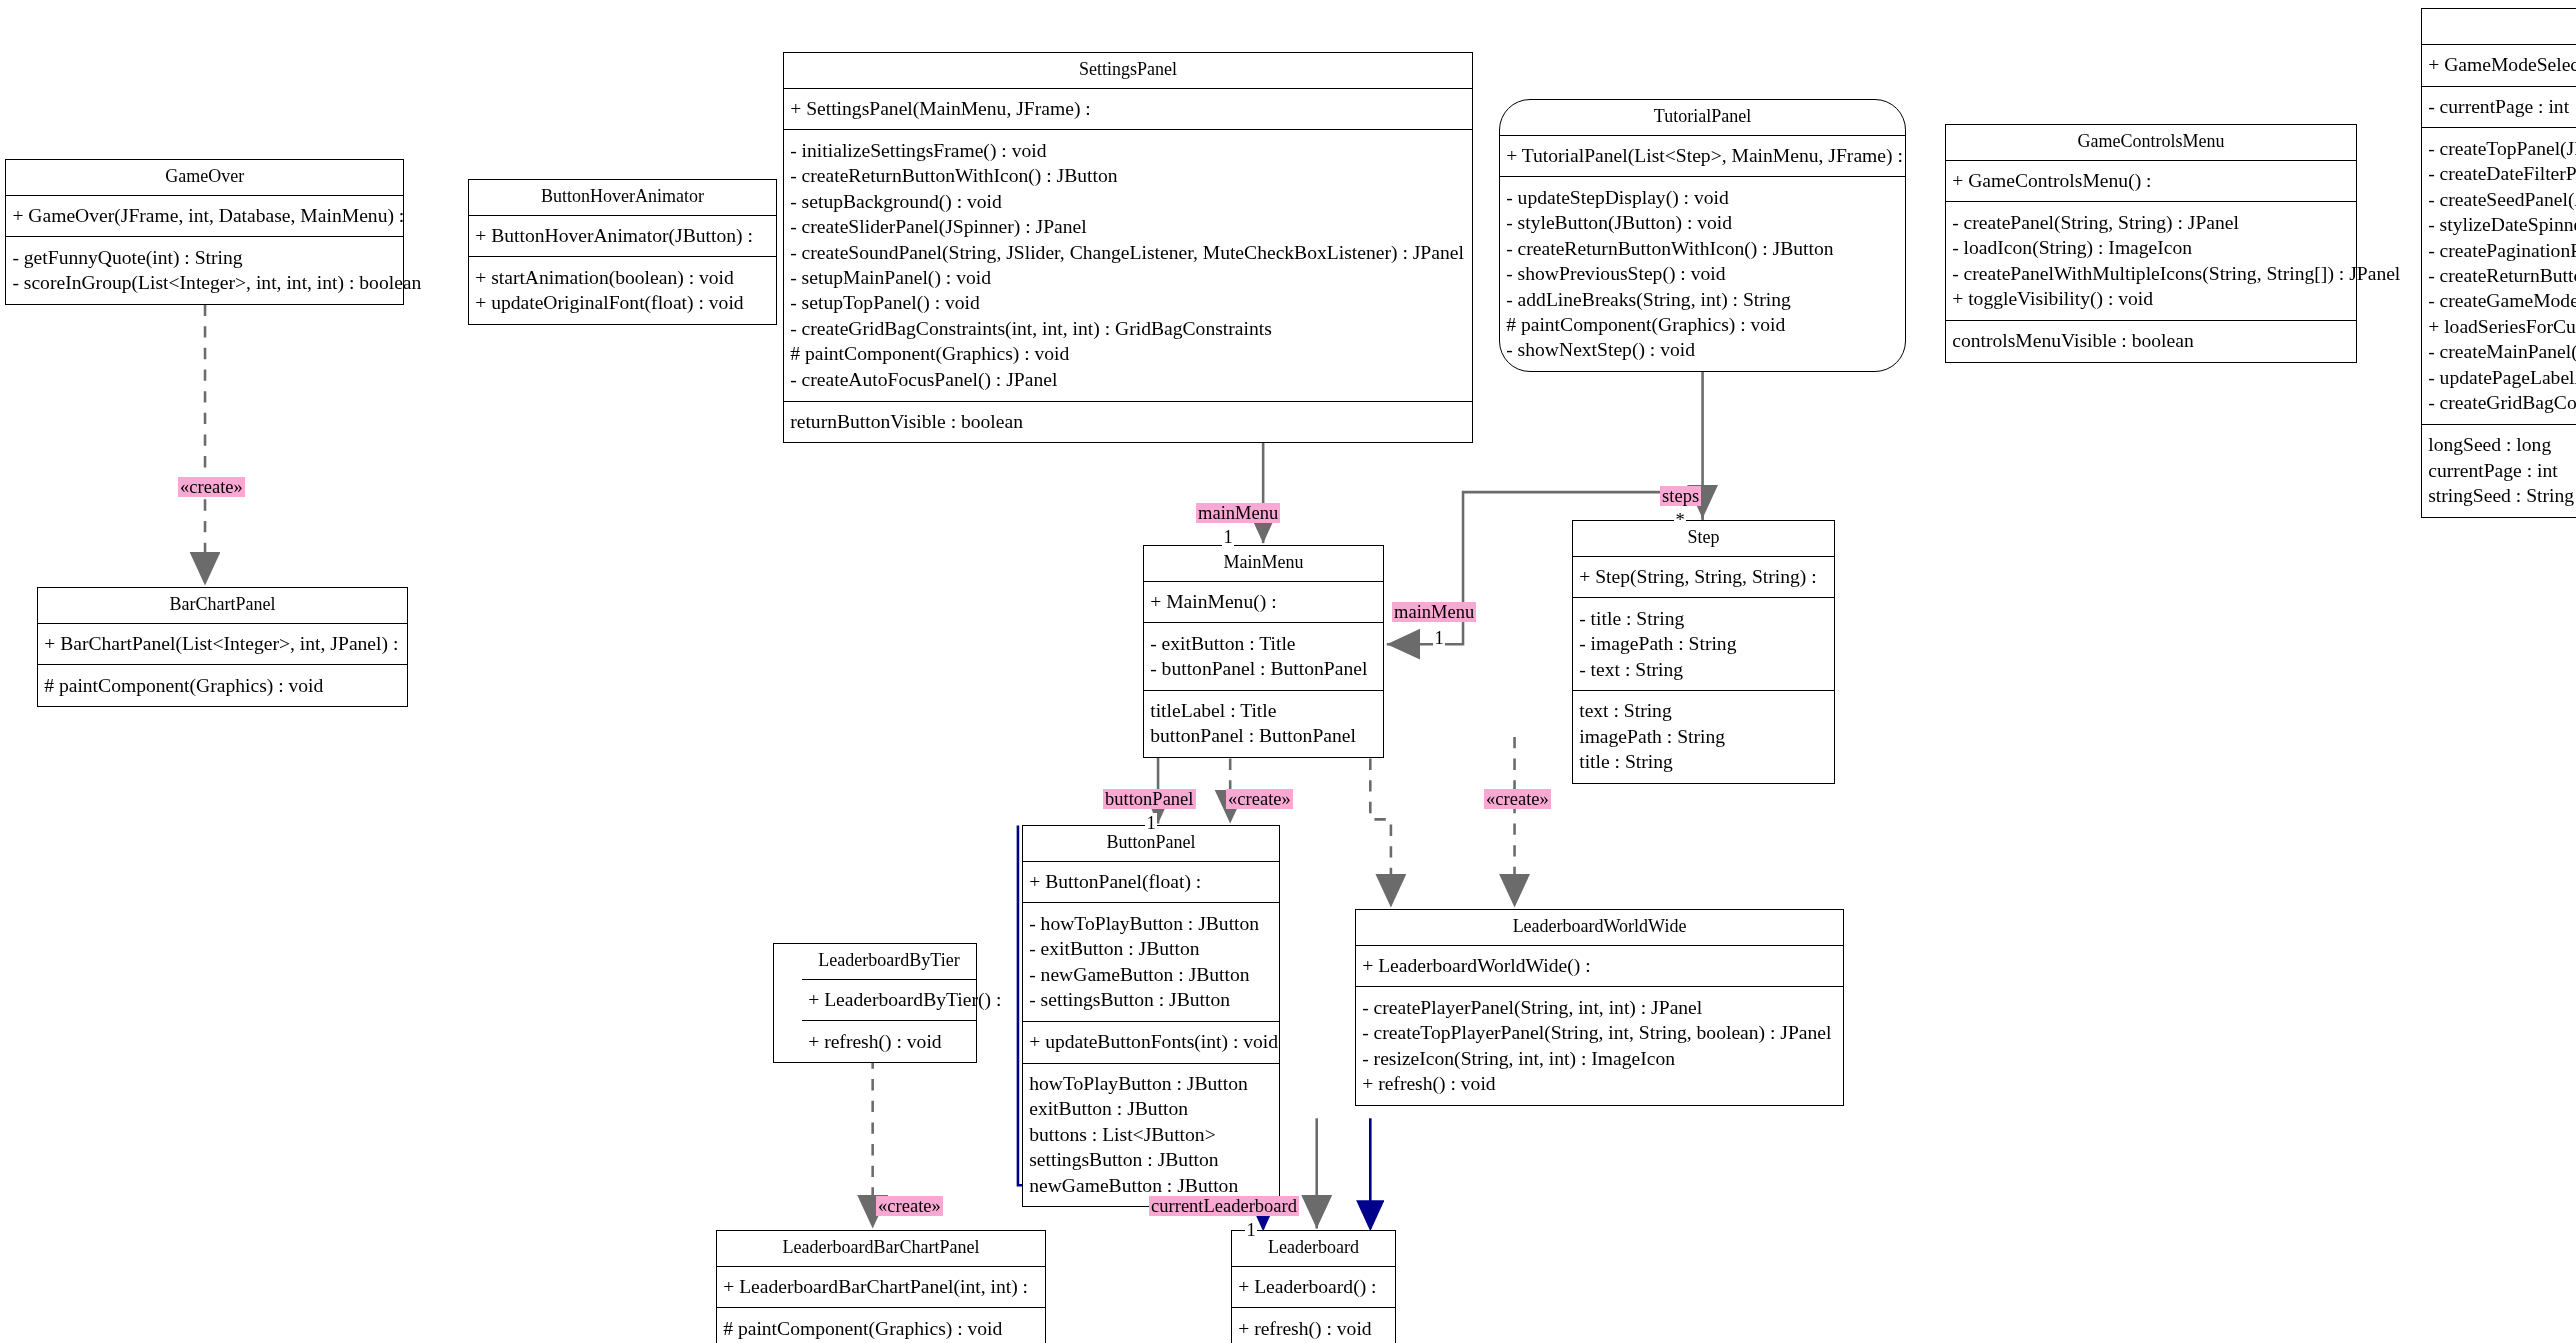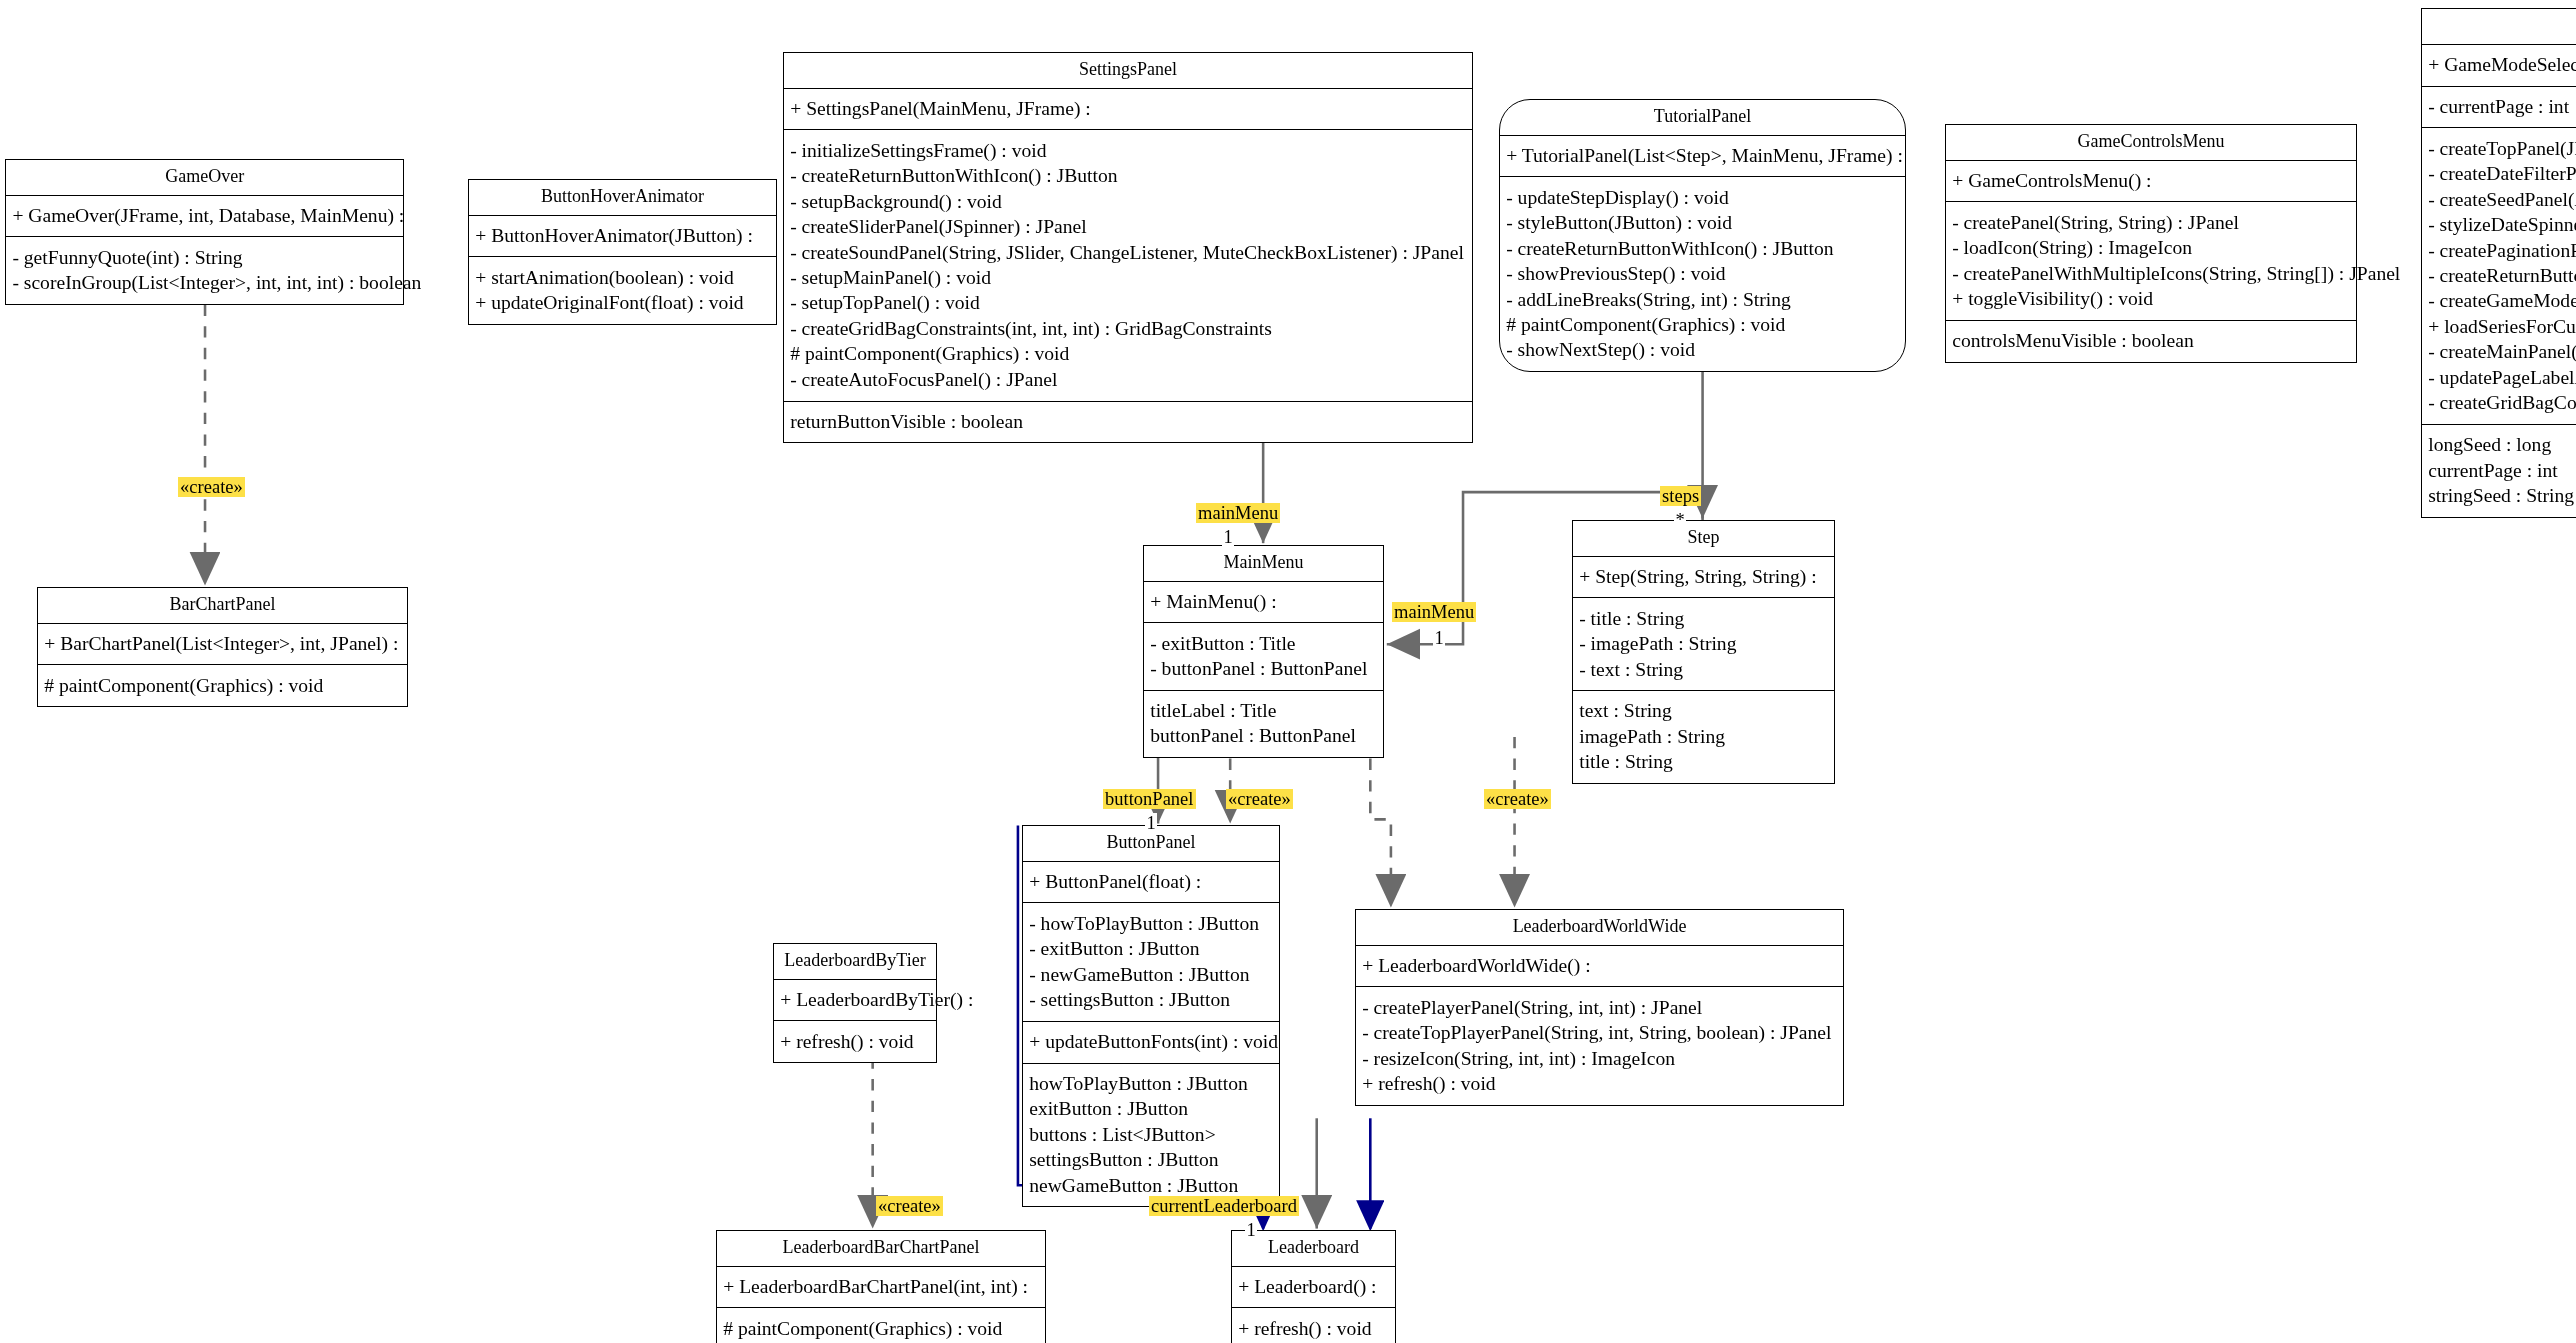--- a/index.html
+++ b/index.html
@@ -42,21 +42,21 @@
     font-size:19.6px;
     line-height:1.30;
   }
   .cls-compartment:last-child{border-bottom:none;}
   .cls-compartment .row{white-space:nowrap;}
   .edge-label{
     position:absolute;
     font-size:18.5px;
     line-height:1.1;
     white-space:nowrap;
-    background:#fde047;
+    background:#f9a8d4;
     padding:0 2.1px;
     z-index:8;
   }
   .mult-label{
     position:absolute;
     font-size:18.5px;
     line-height:1.1;
     white-space:nowrap;
     background:#ffffff;
     padding:0 1.5px;
@@ -259,21 +259,21 @@
           <div class="row">+ updateButtonFonts(int) : void</div>
         </div>
         <div class="cls-compartment">
           <div class="row">howToPlayButton : JButton</div>
           <div class="row">exitButton : JButton</div>
           <div class="row">buttons : List&lt;JButton&gt;</div>
           <div class="row">settingsButton : JButton</div>
           <div class="row">newGameButton : JButton</div>
         </div>
       </div>
-      <div class="uml-class" style="left: 773px; top: 943px; width: 164px;">
+      <div class="uml-class" style="left: 773px; top: 943px; width: 204px; padding-left: 28px;">
         <div class="cls-name">LeaderboardByTier</div>
         <div class="cls-compartment">
           <div class="row">+ LeaderboardByTier() :</div>
         </div>
         <div class="cls-compartment">
           <div class="row">+ refresh() : void</div>
         </div>
       </div>
       <div class="uml-class" style="left: 1355px; top: 909px; width: 489px;">
         <div class="cls-name">LeaderboardWorldWide</div>

